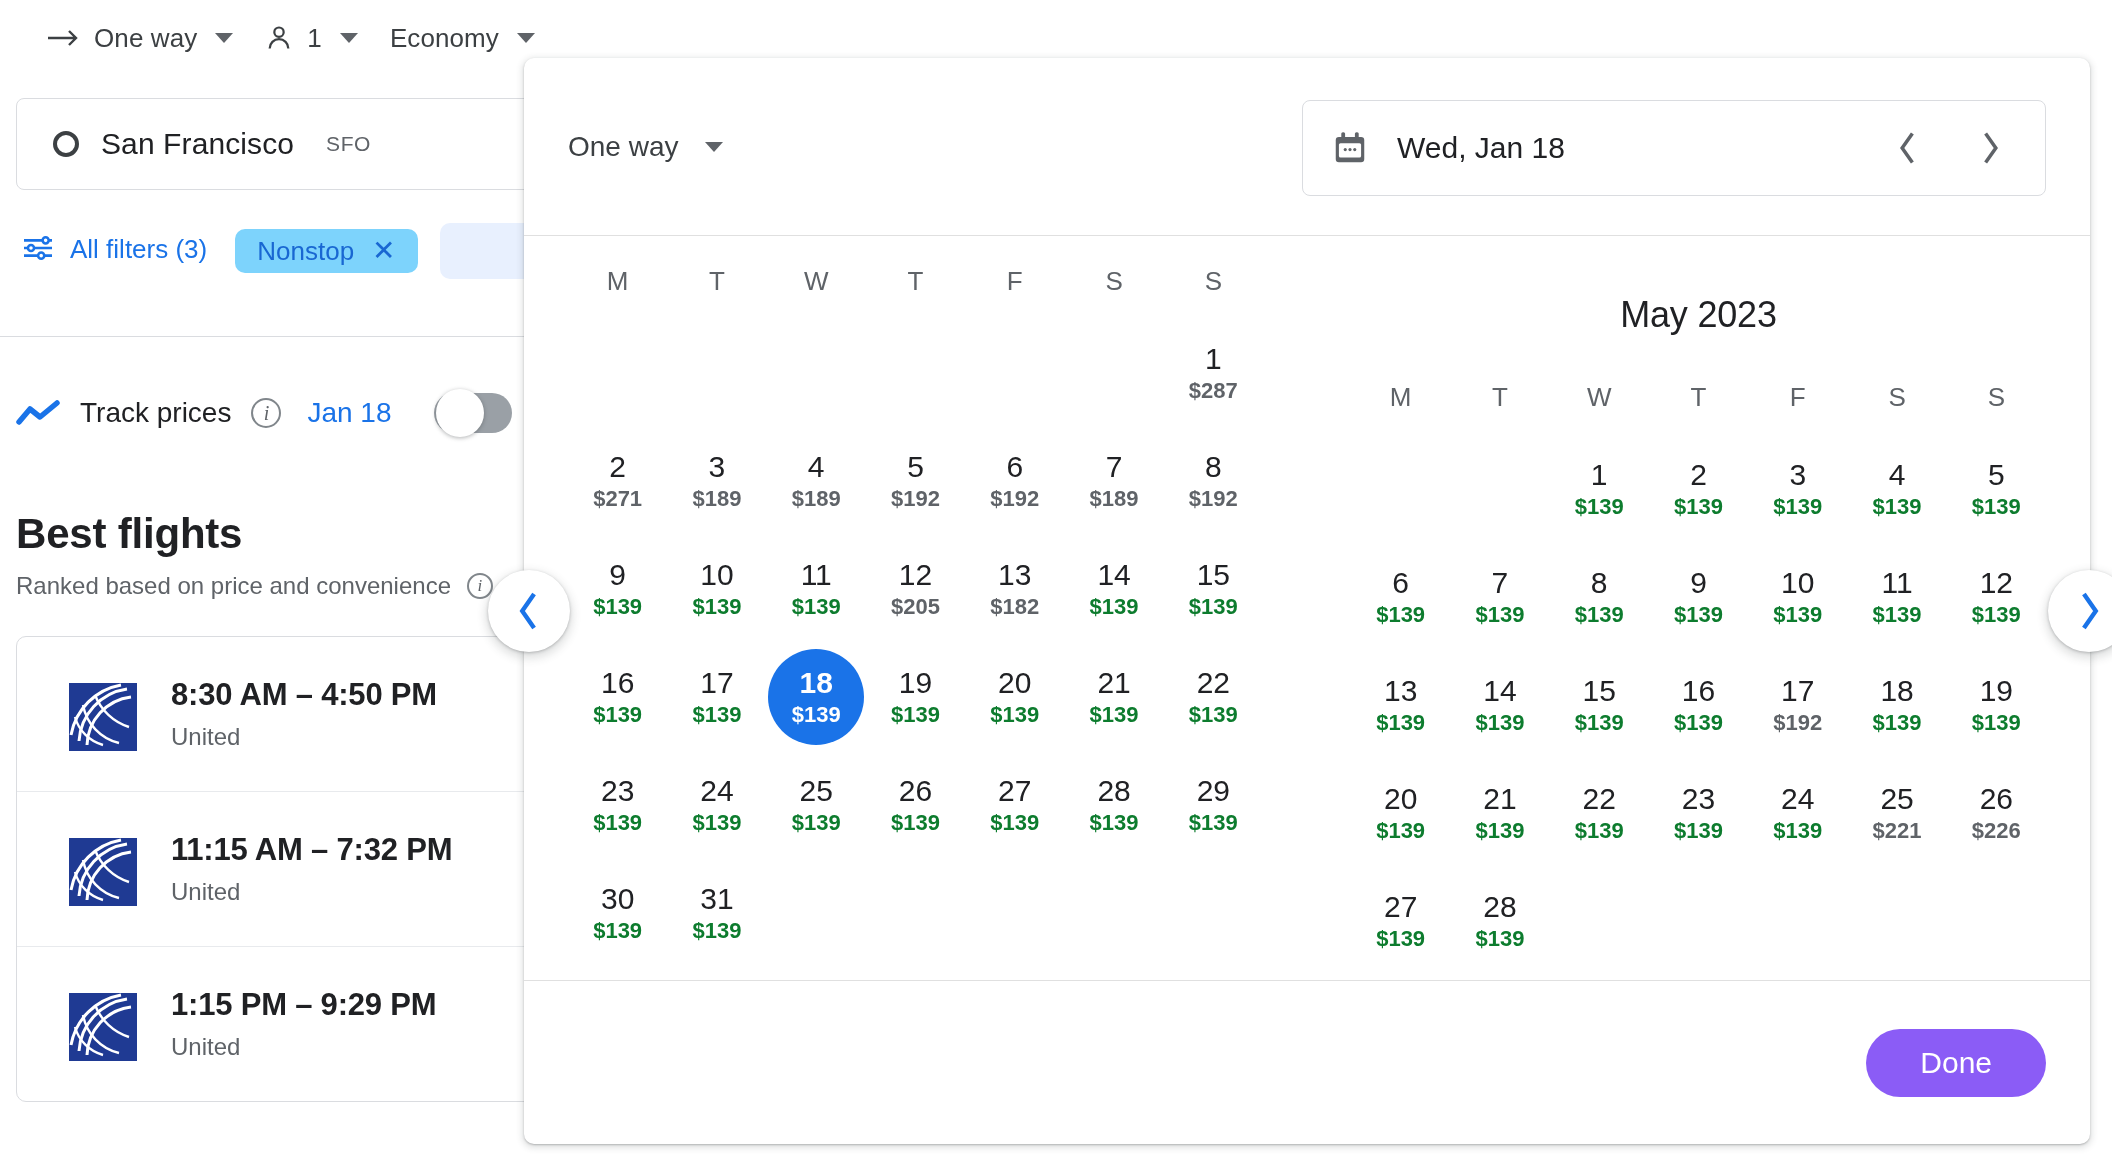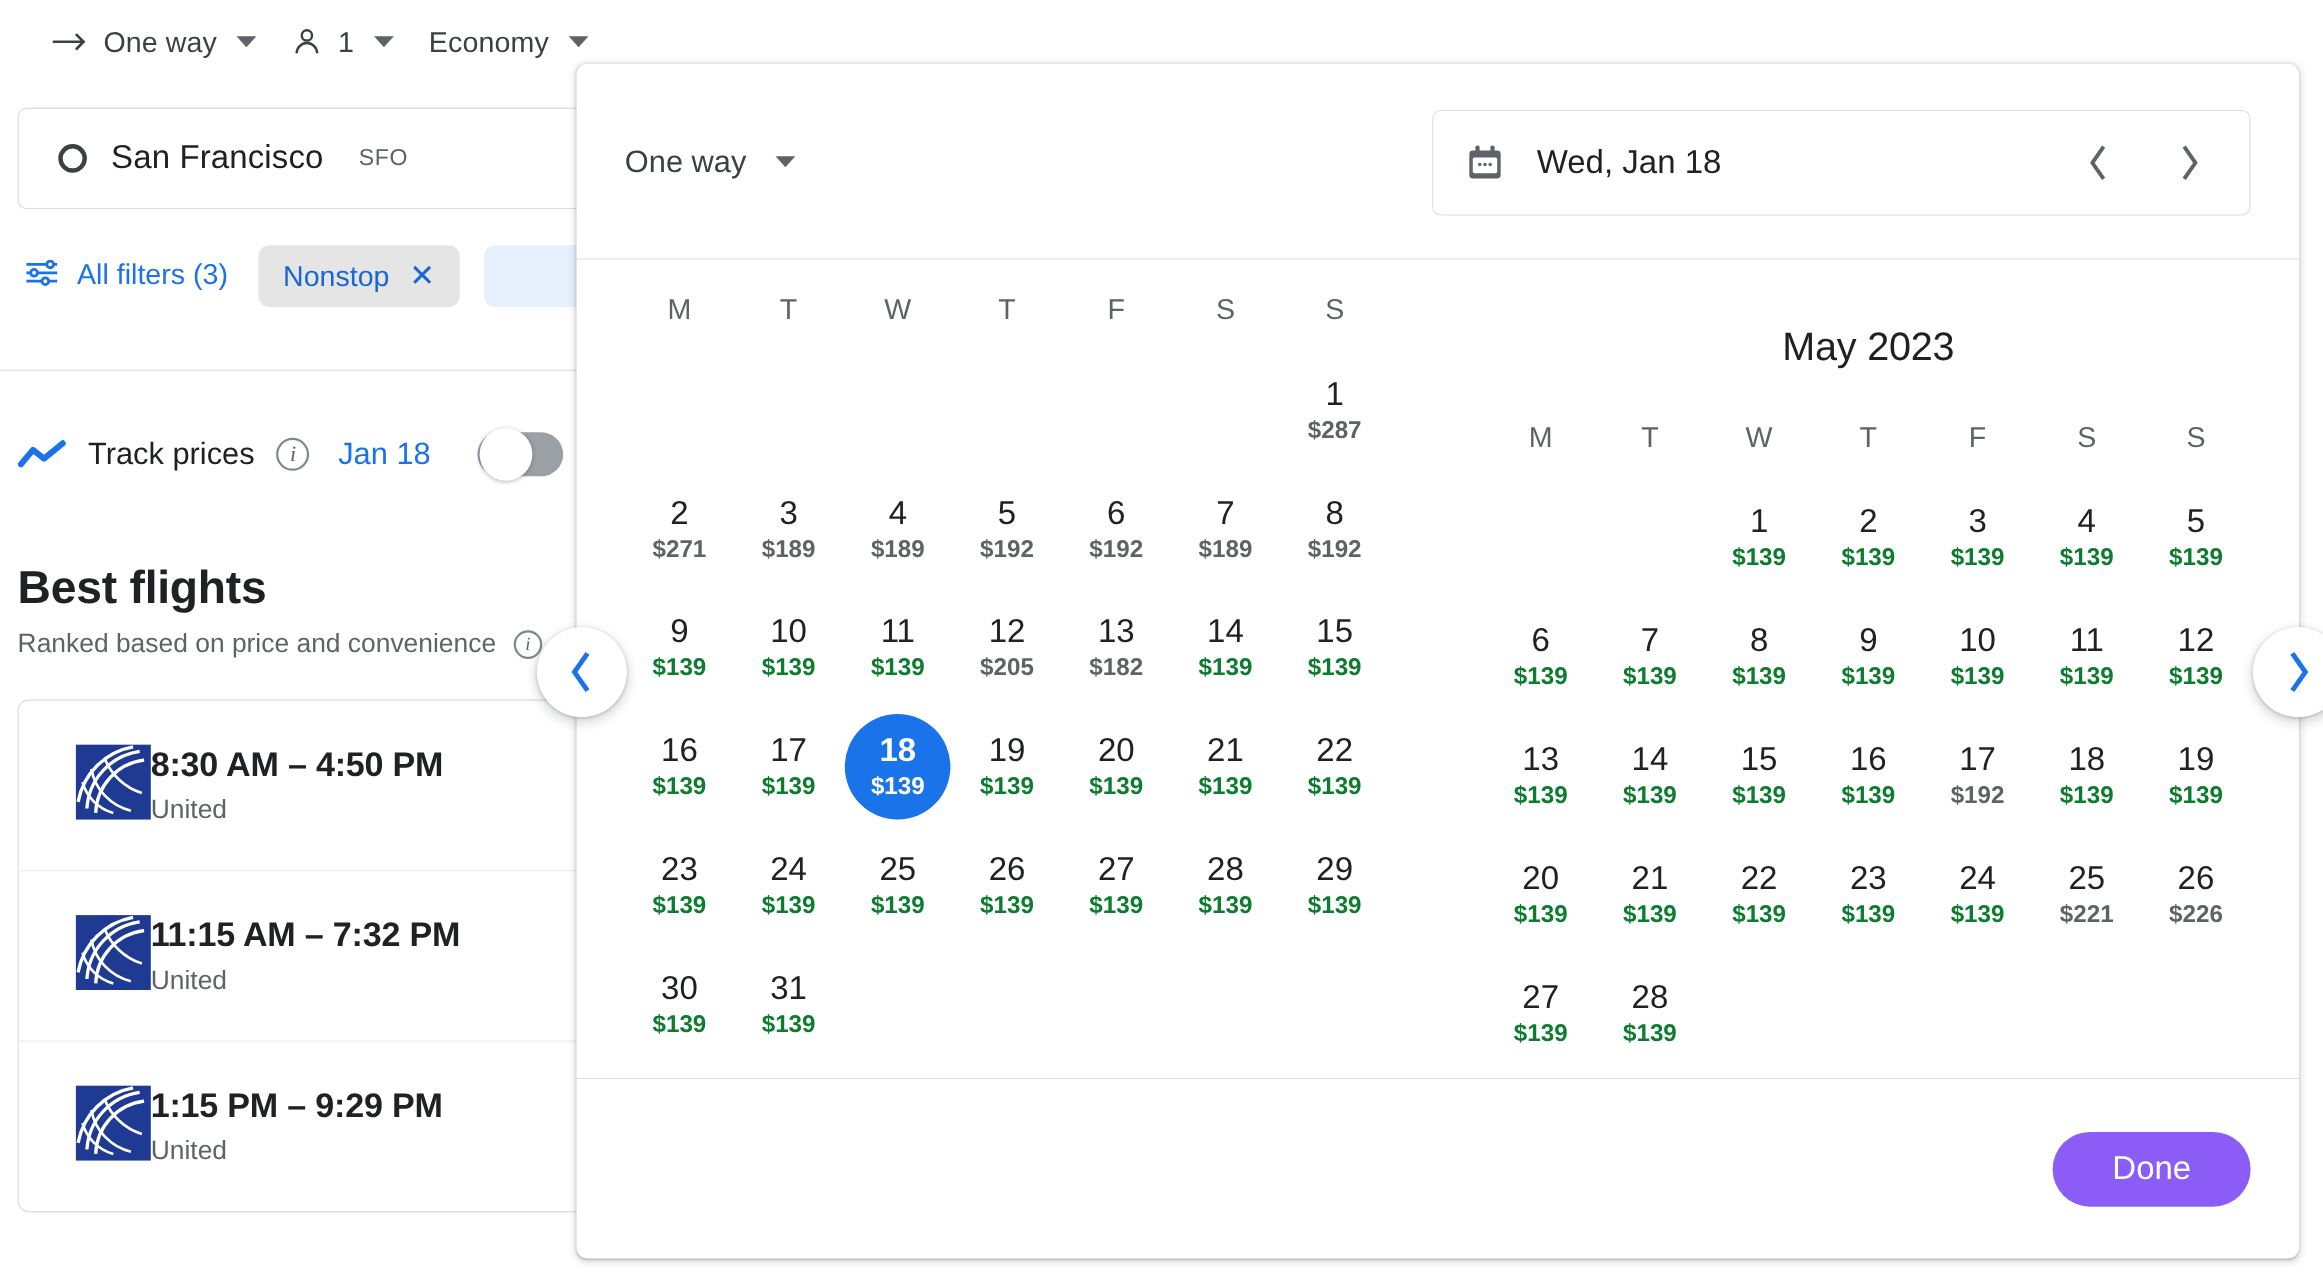--- a/index.html
+++ b/index.html
@@ -31,22 +31,22 @@
     display:flex; align-items:center; gap:22px; padding-left:36px;
   }
   .circle-ico { width:26px;height:26px;border:4px solid #3c4043;border-radius:50%;}
   .origin-text { font-size:30px; color:#202124; letter-spacing:.1px;}
   .origin-code { font-size:21px; color:#5f6368; margin-left:10px; letter-spacing:.6px;}
 
   .filterrow { position:absolute; left:16px; top:220px; height:62px; display:flex; align-items:center; gap:22px;}
   .allfilters { display:flex;align-items:flex-start;gap:16px;font-size:26px;color:#1a73e8;padding:0 6px;}
   .chip {
     display:flex;align-items:center;gap:18px;
-    background:#e5e5e5;color:#1967d2;border-radius:10px;
-    height:56px;padding:0 22px;font-size:26px;
+    background:#7dd3fc;color:#1967d2;border-radius:10px;
+    height:44px;padding:0 22px;font-size:26px;
   }
   .chip-x { font-size:28px; color:#1967d2; line-height:1;}
   .chip-ghost{
     background:#e8f0fe;border-radius:10px;height:56px;width:120px;
   }
 
   .divider-h { position:absolute; left:0; top:336px; width:700px; height:1px; background:#dadce0;}
 
   .track-row { position:absolute; left:16px; top:385px; height:56px; display:flex; align-items:center; gap:20px;}
   .track-ico { width:44px;height:30px;}
@@ -67,21 +67,21 @@
 
   .best-title { position:absolute; left:16px; top:510px; font-size:42px; font-weight:bold; color:#202124; letter-spacing:-.2px;}
   .best-sub { position:absolute; left:16px; top:572px; font-size:24px; color:#5f6368; display:flex;align-items:center;gap:16px;}
   .info-ico-sm { width:26px;height:26px;border:2px solid #80868b;border-radius:50%;color:#5f6368;font-size:17px;
     display:flex;align-items:center;justify-content:center;font-family:"Liberation Serif", serif; font-style:italic;}
 
   .flight-card {
     position:absolute; left:16px; top:636px; width:760px;
     border:1px solid #dadce0; border-radius:10px; background:#fff; overflow:hidden;
   }
-  .flight-row { display:flex; align-items:flex-start; padding:40px 0 40px 52px; border-bottom:1px solid #e8eaed;}
+  .flight-row { display:flex; align-items:flex-end; gap:34px; padding:40px 0 40px 52px; border-bottom:1px solid #e8eaed;}
   .flight-row:last-child{border-bottom:none;}
   .ua-logo { width:68px;height:68px;flex:0 0 68px; background:#1f3a93; position:relative; overflow:hidden;}
   .ua-logo svg{position:absolute;inset:0;}
   .flight-meta{display:flex;flex-direction:column;gap:10px;}
   .flight-time{font-size:31px;color:#202124;font-weight:bold;letter-spacing:-.2px;white-space:nowrap;}
   .flight-air{font-size:24px;color:#5f6368;}
 
   
   .dialog {
     position:absolute; left:524px; top:58px; width:1566px; height:1086px;

